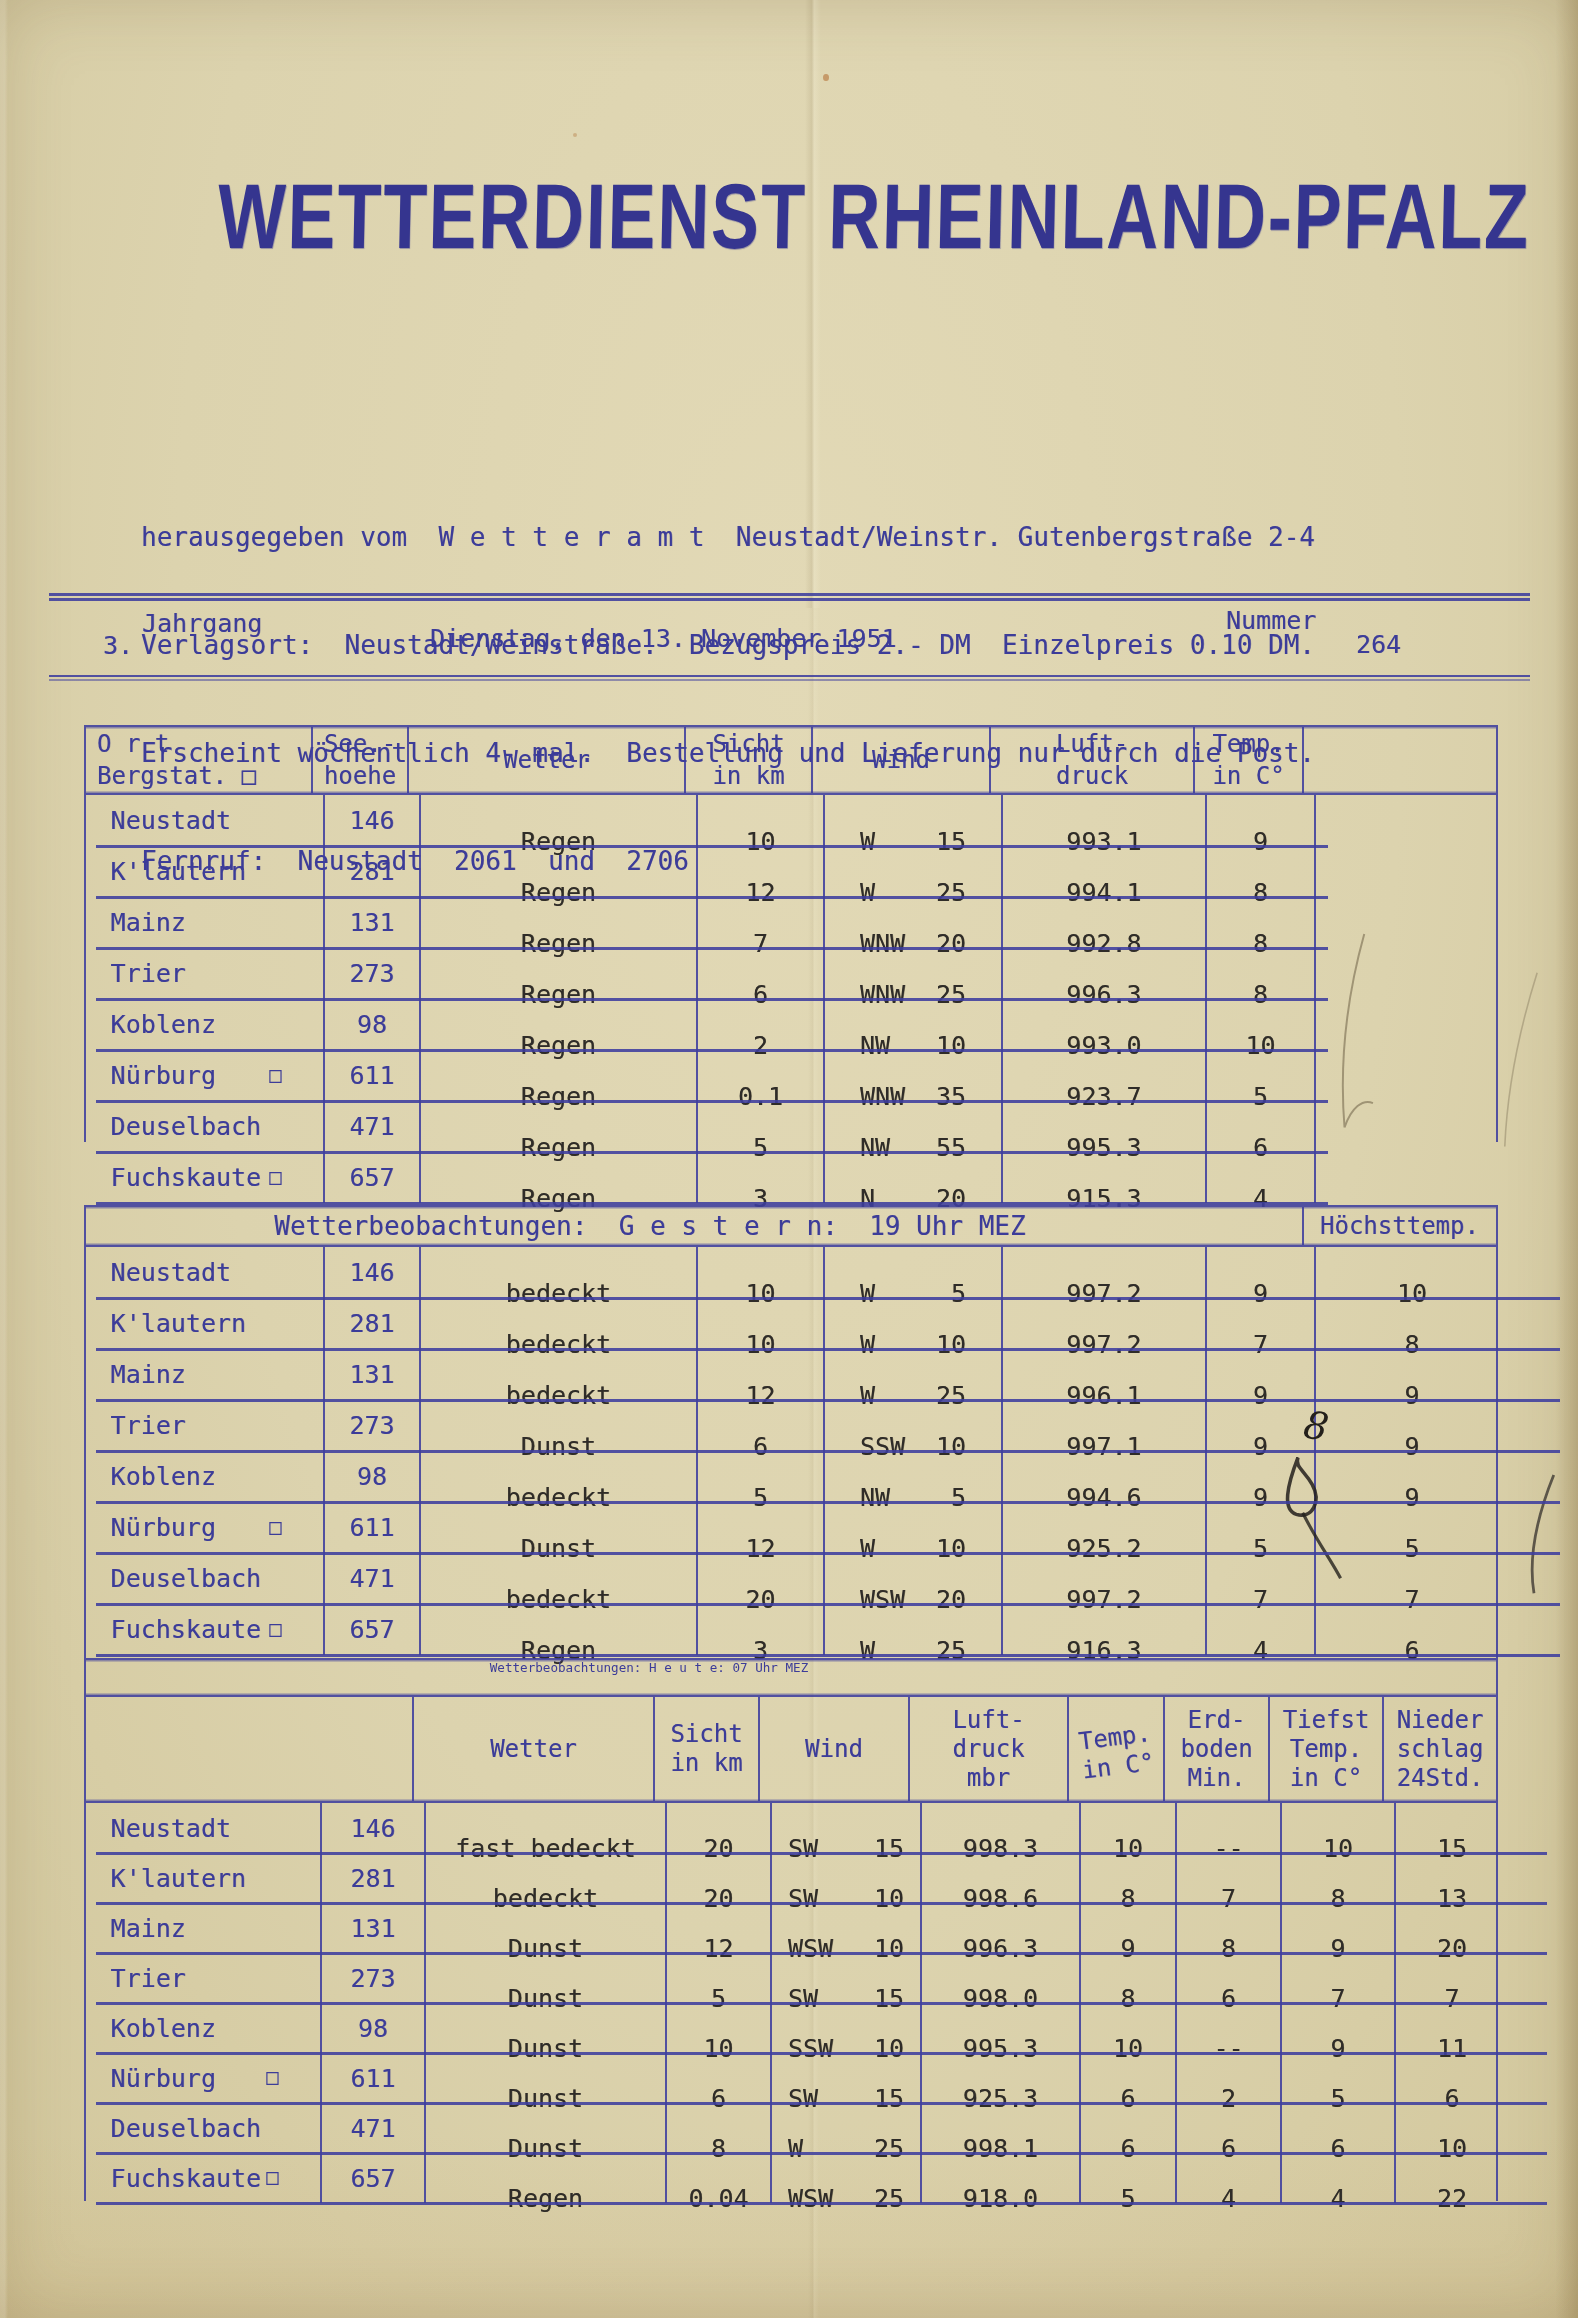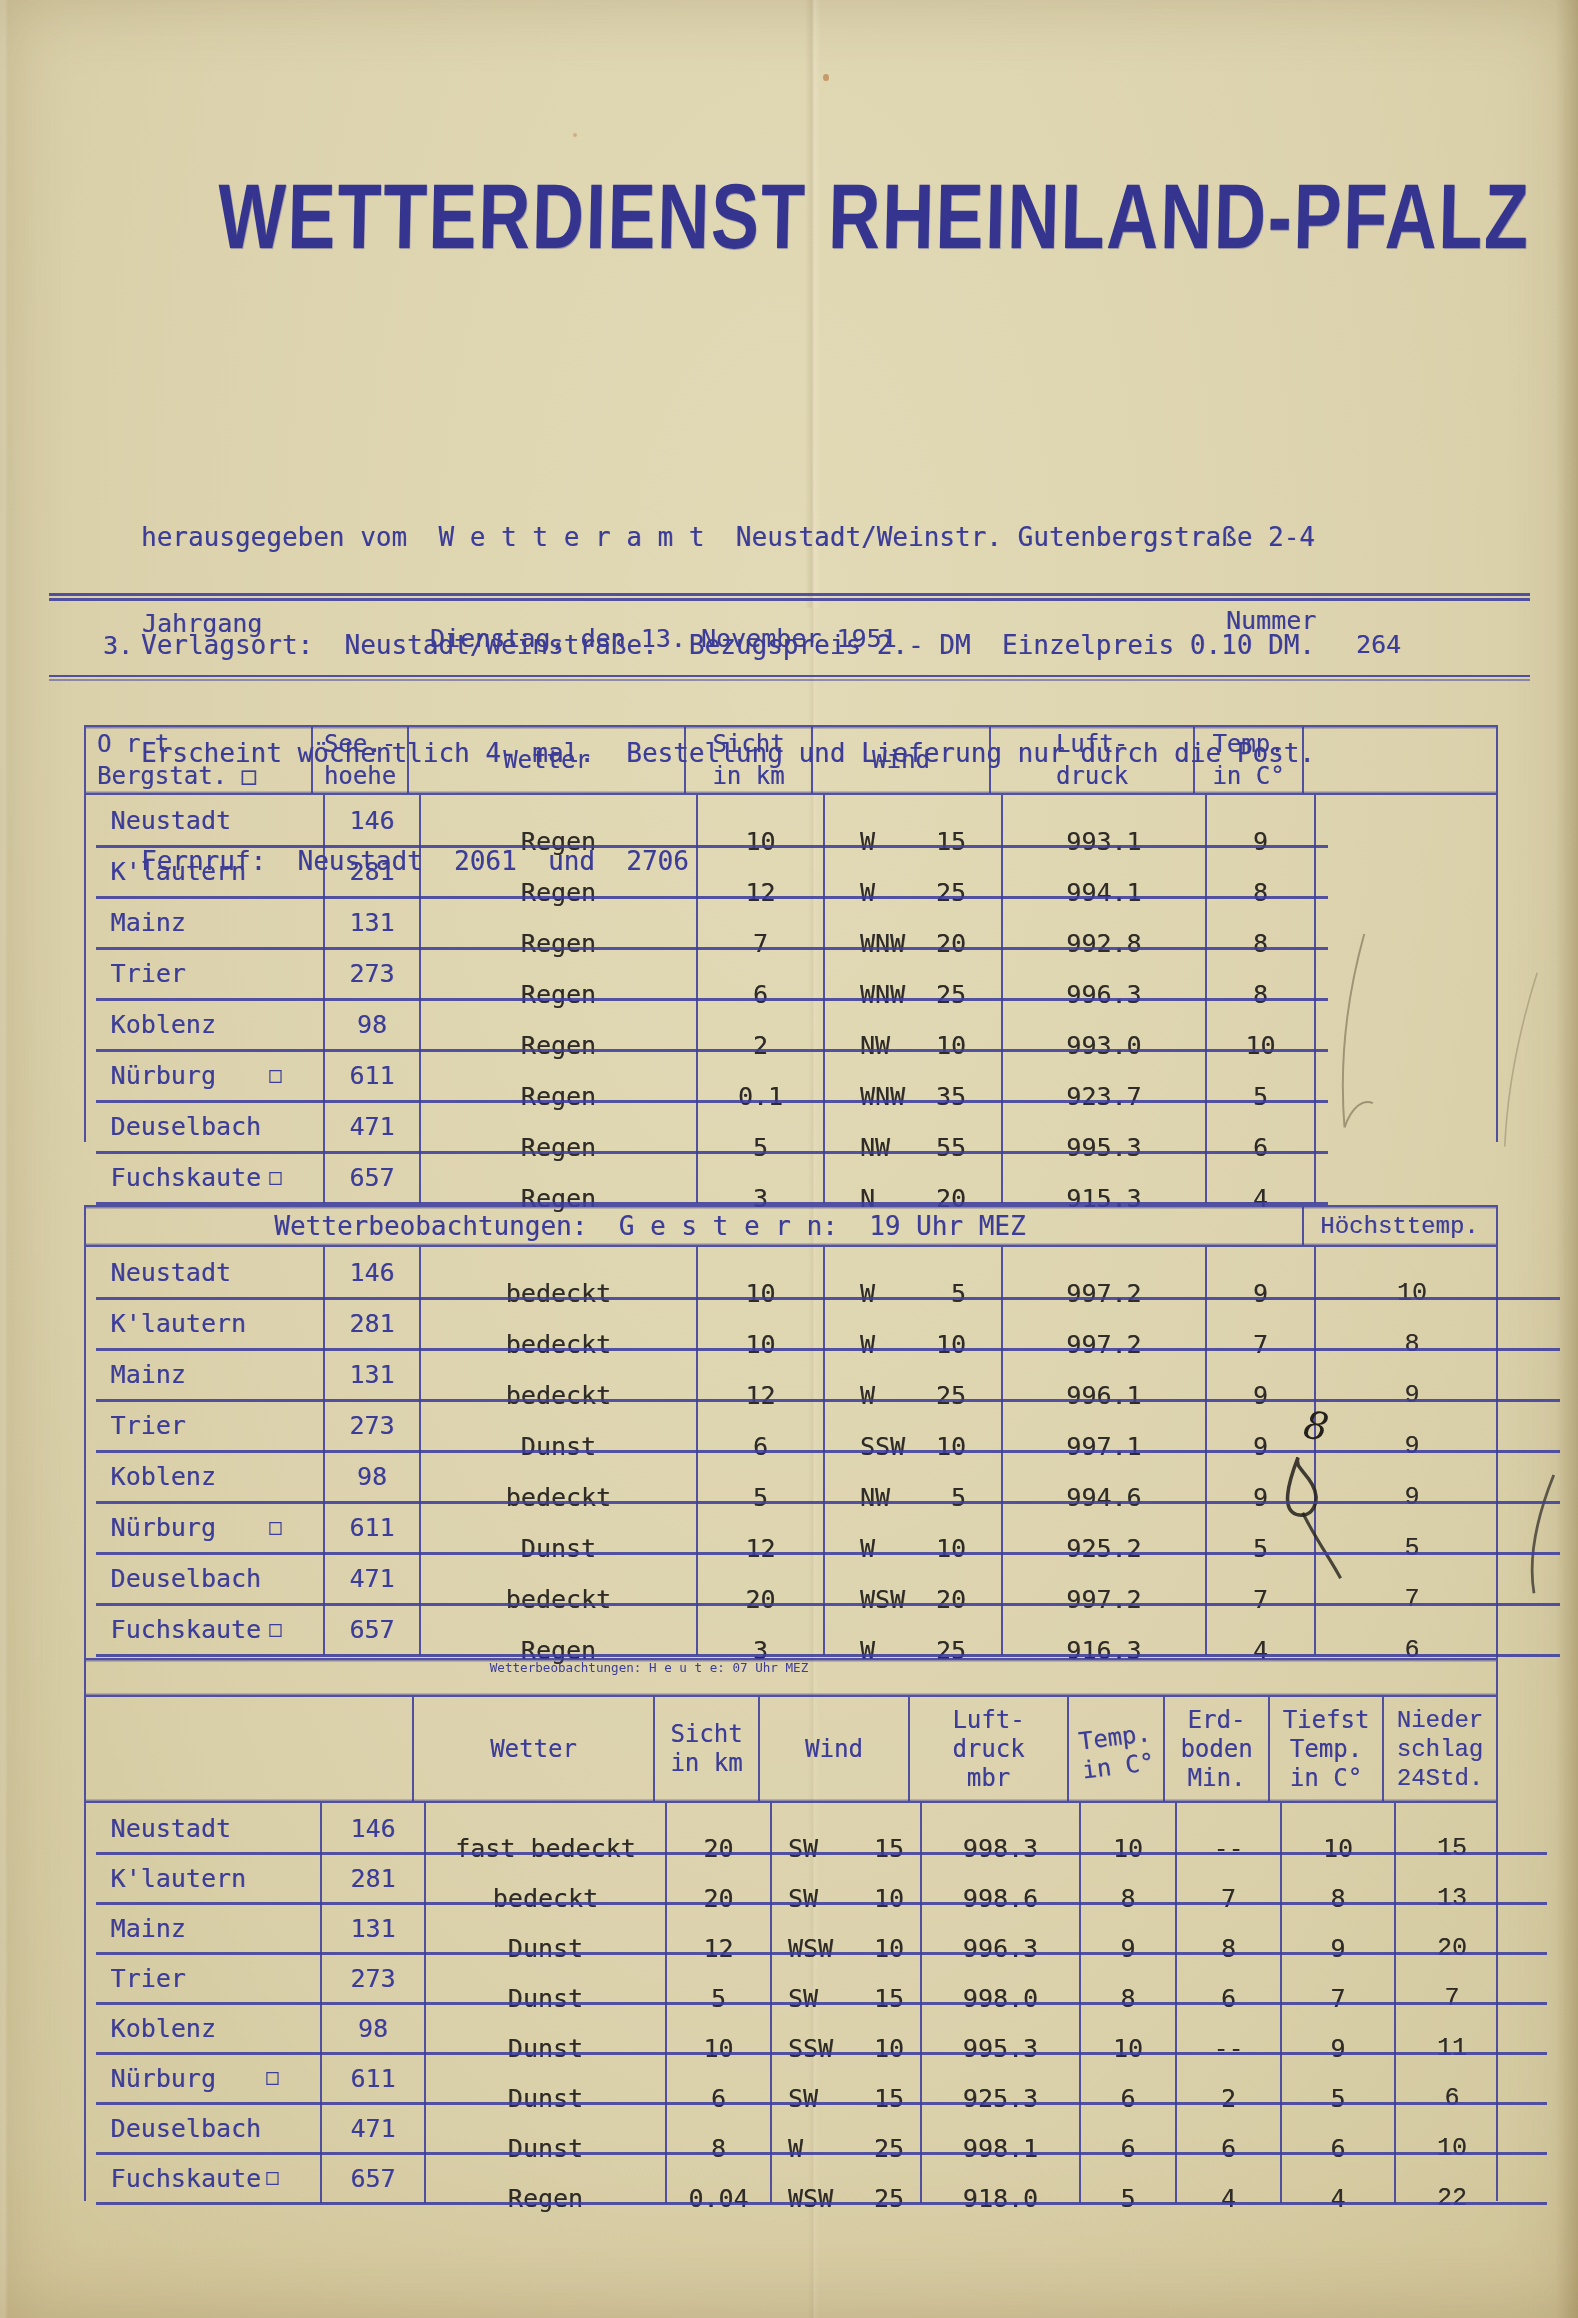--- a/index.html
+++ b/index.html
@@ -56,21 +56,21 @@
   .issue .nval{ left:1312px; top:27px;margin-left:44px; }
 
   .sec1{ left:0; top:688px; width:1468px; text-align:center; font-size:26px; white-space:pre; text-shadow:0.4px 0.4px 0.6px rgba(50,50,140,.45); }
 
   
   .tblock{ left:84px; width:1414px; border-left:2.4px solid var(--grid); border-right:2.4px solid var(--grid); }
   .thead, .row, .band{ display:grid; }
   .cols-a{ grid-template-columns:227px 96px 277px 127px 178px 204px 109px 192px; }
   .cols-b{ grid-template-columns:328px 241px 105px 150px 159px 96px 105px 114px 112px; }
   .cell{ border-right:2.4px solid var(--grid); display:flex; align-items:center; justify-content:center; position:relative; }
-  .cell:last-child{ border-right:none;font-family:Liberation Mono, monospace; }
+  .cell:last-child{ border-right:none; }
 
   .thead{ font-size:24px; line-height:32px; }
   .thead .cell span{ white-space:pre-line; text-align:center; text-shadow:0.4px 0.4px 0.6px rgba(50,50,140,.45); }
   .thead .cell.h-ort{ justify-content:flex-start; }
   .thead .cell.h-ort span{ text-align:left; padding-left:11px; }
   .tilt{ transform:rotate(-7deg) translateY(3.2px); }
 
   #t13block{ top:725px; height:417px; border-top:2.4px solid var(--grid); box-shadow:inset 0 6.3px 0 -4.7px var(--grid2); }
   #t13head{ height:68px; border-bottom:2.4px solid var(--grid); box-shadow:inset 0 -6.3px 0 -4.7px var(--grid2); }
   #t19block{ top:1247px; height:411px; }

